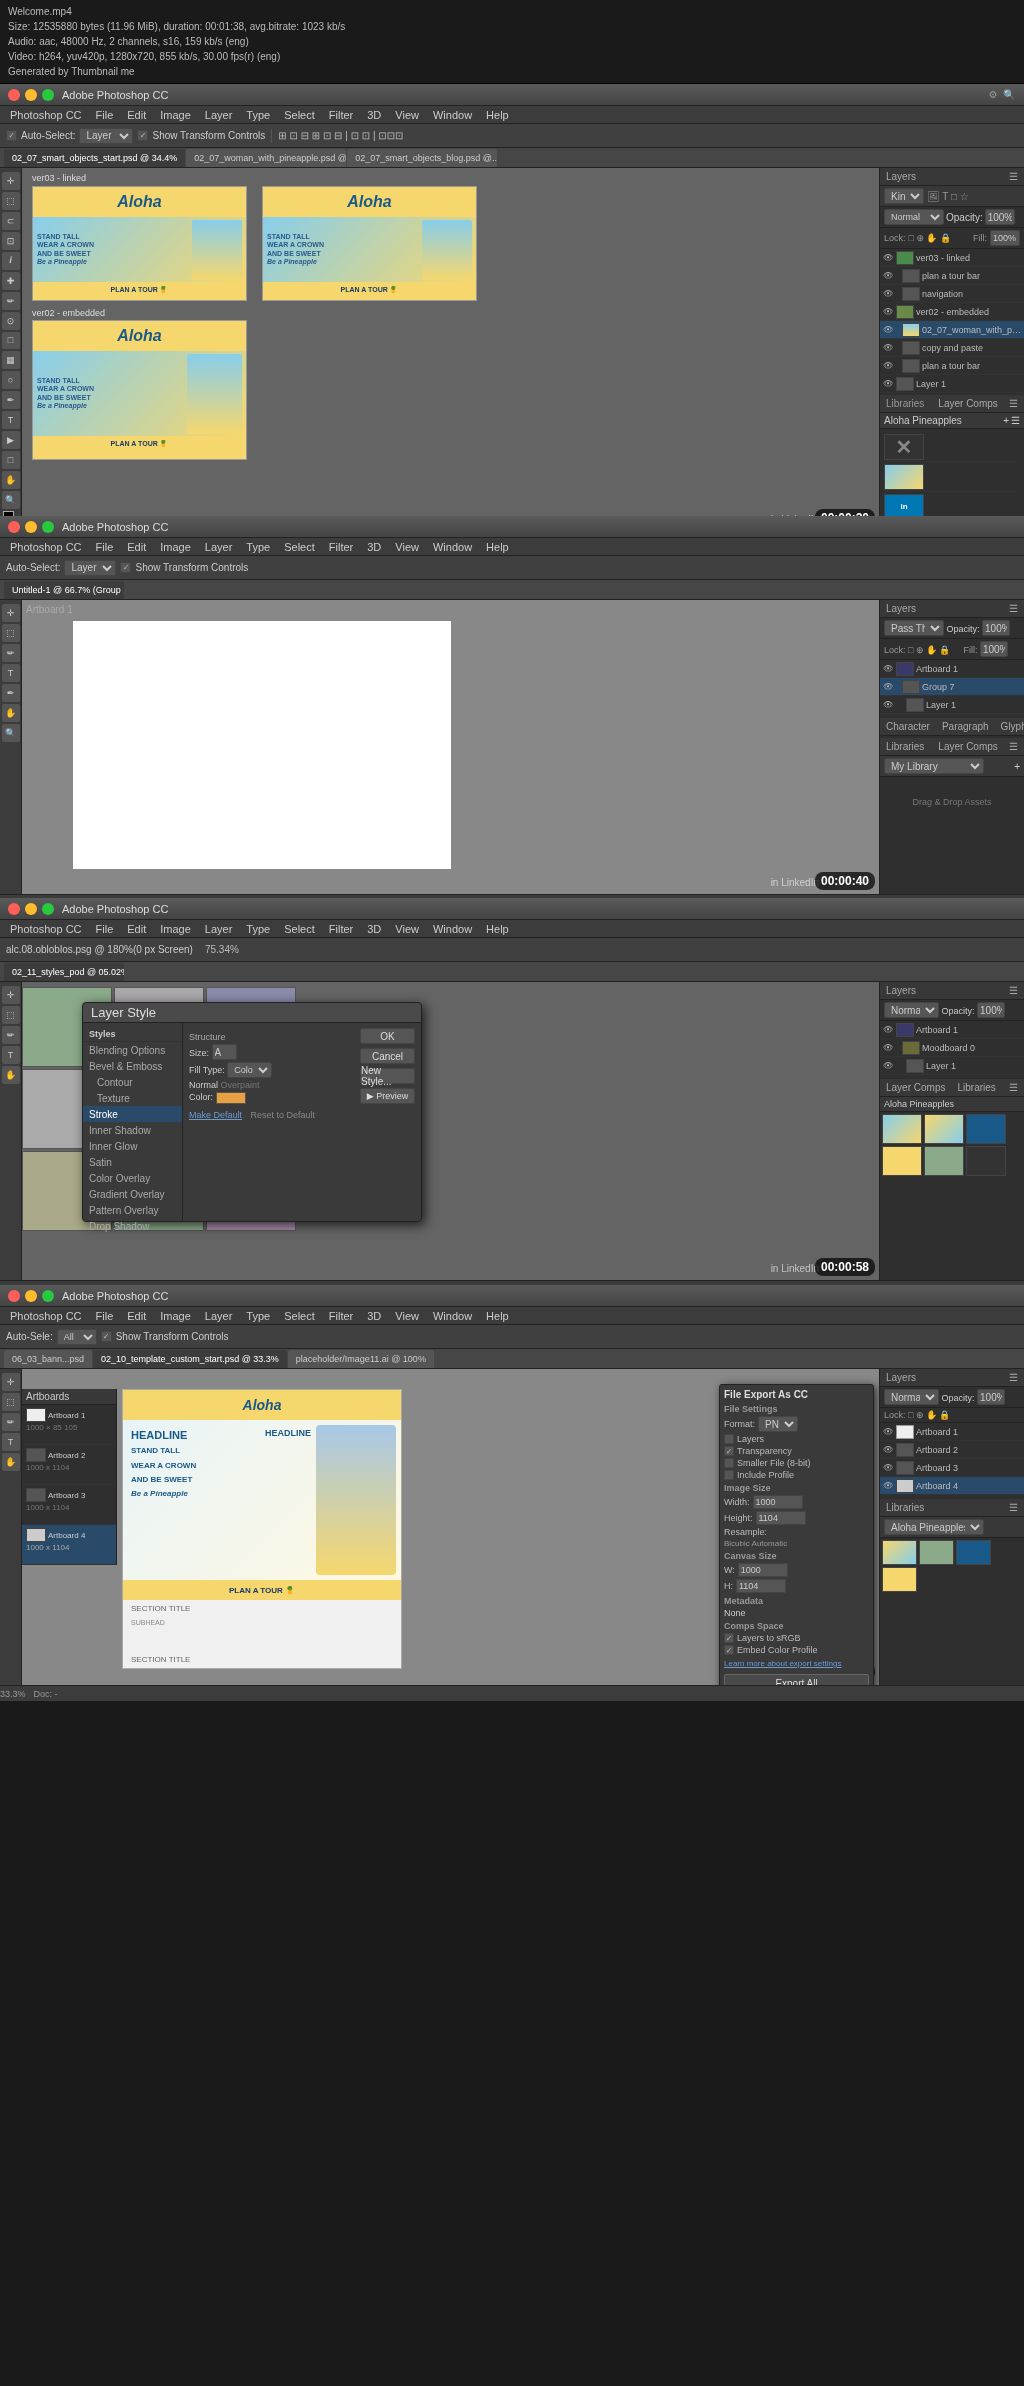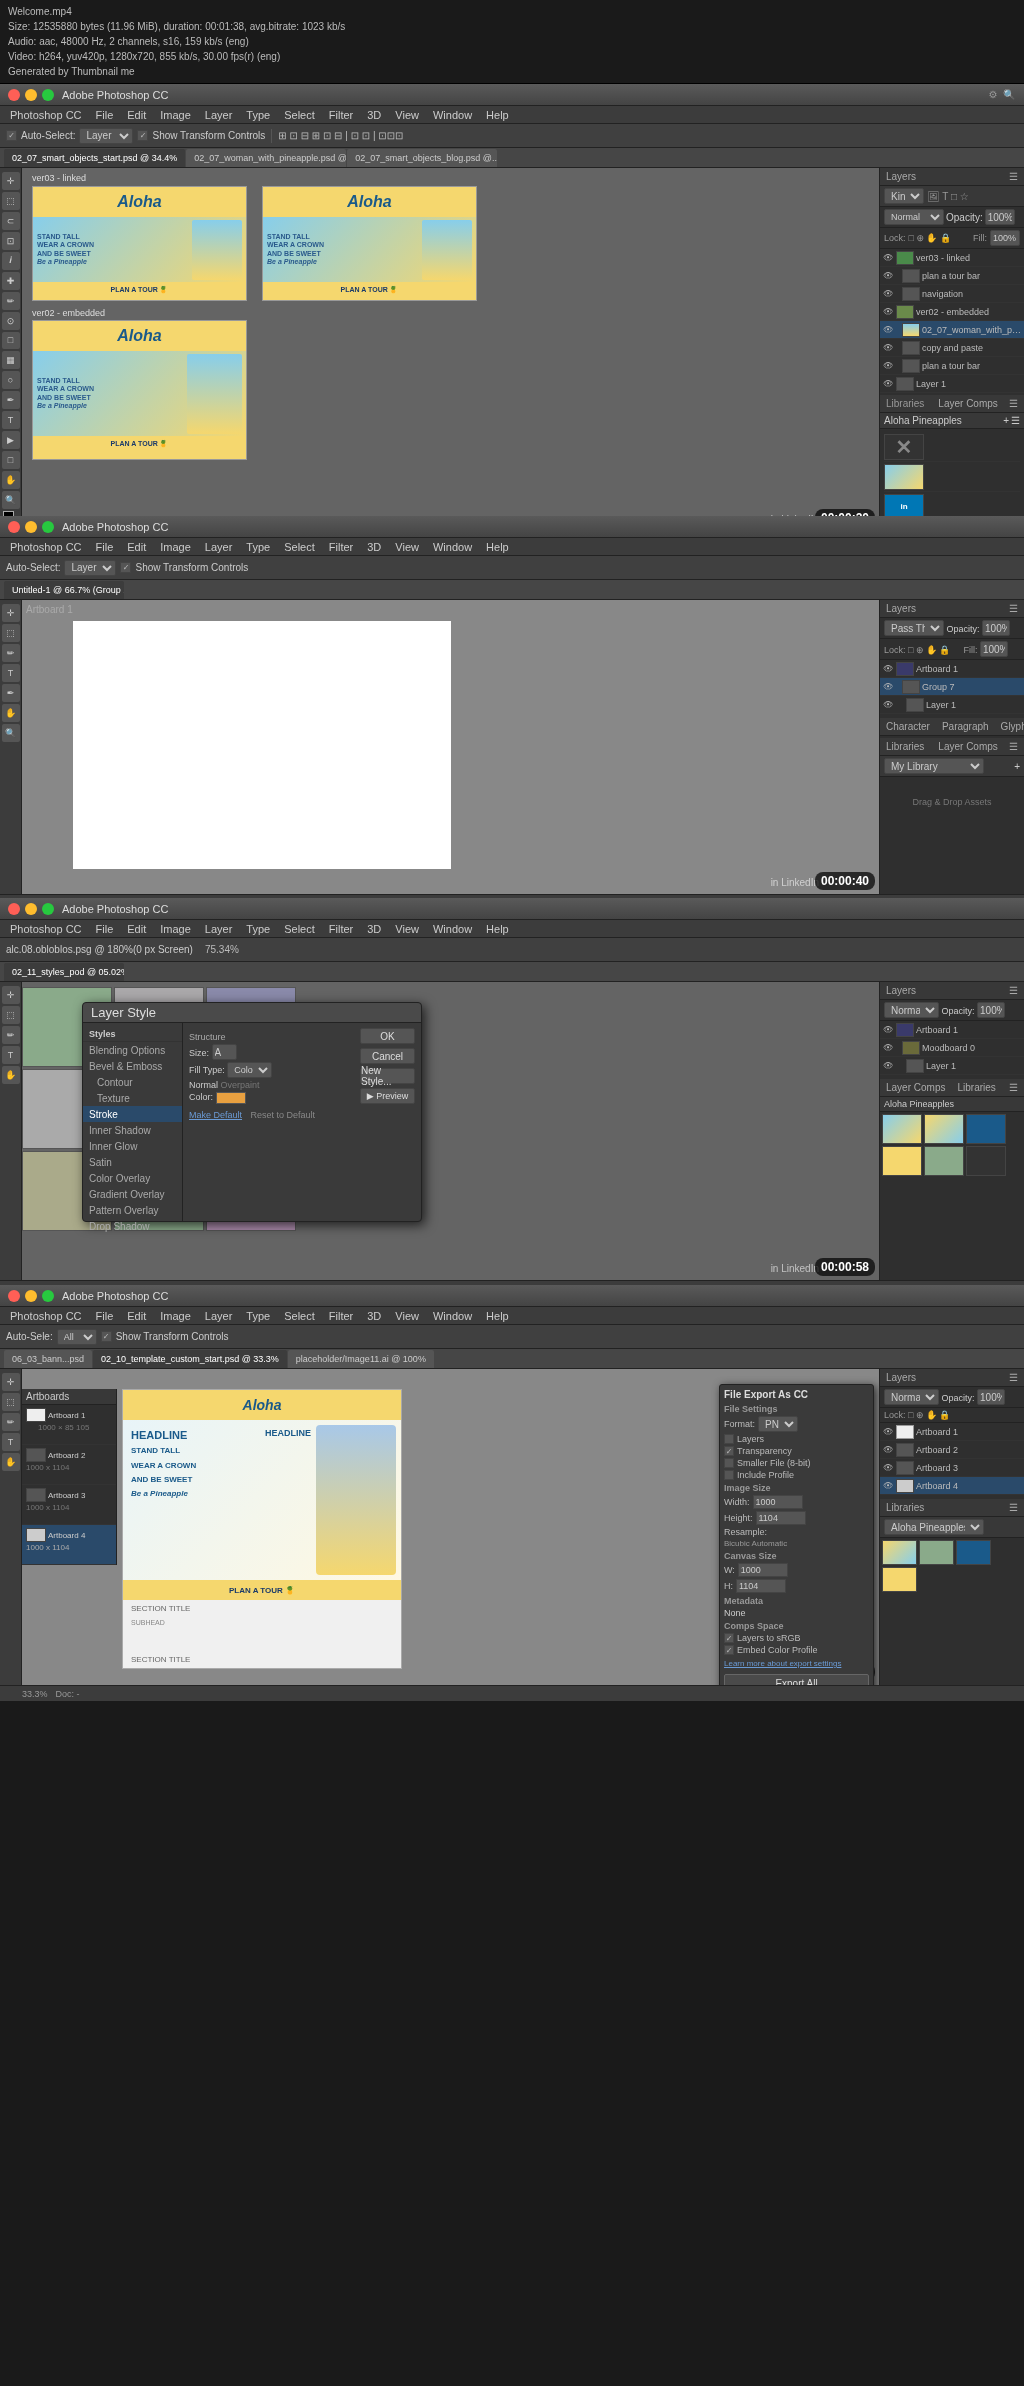--- a/index.html
+++ b/index.html
@@ -307,21 +307,21 @@
       color: #1a3a6a;
     }
 
     
     .ps-statusbar {
       height: 16px;
       background: #3c3c3c;
       border-top: 1px solid #222;
       display: flex;
       align-items: center;
-      padding: 0 22px;
+      padding: 0 0;
       font-size: 9px;
       color: #999;
       gap: 8px;
     }
 
     
     .layer-comps-panel {
       padding: 3px 4px;
     }
 
@@ -1167,21 +1167,21 @@
 
     <div class="ps-canvas-area" style="background:#888;">
 
       <div class="artboard-list">
         <div style="height:16px;background:#383838;border-bottom:1px solid #222;display:flex;align-items:center;padding:0 4px;font-size:10px;">Artboards</div>
         <div class="ab-item">
           <div class="ab-thumb-row">
             <div class="ab-thumb" style="background:#eee;"></div>
             <span style="font-size:8px;">Artboard 1</span>
           </div>
-          <div style="font-size:8px;color:#777;margin-left:12px;">1000 × 85 105</div>
+          <div style="font-size:8px;color:#777;">1000 × 85 105</div>
         </div>
         <div class="ab-item">
           <div class="ab-thumb-row">
             <div class="ab-thumb"></div>
             <span style="font-size:8px;">Artboard 2</span>
           </div>
           <div style="font-size:8px;color:#777;">1000 x 1104</div>
         </div>
         <div class="ab-item">
           <div class="ab-thumb-row">

